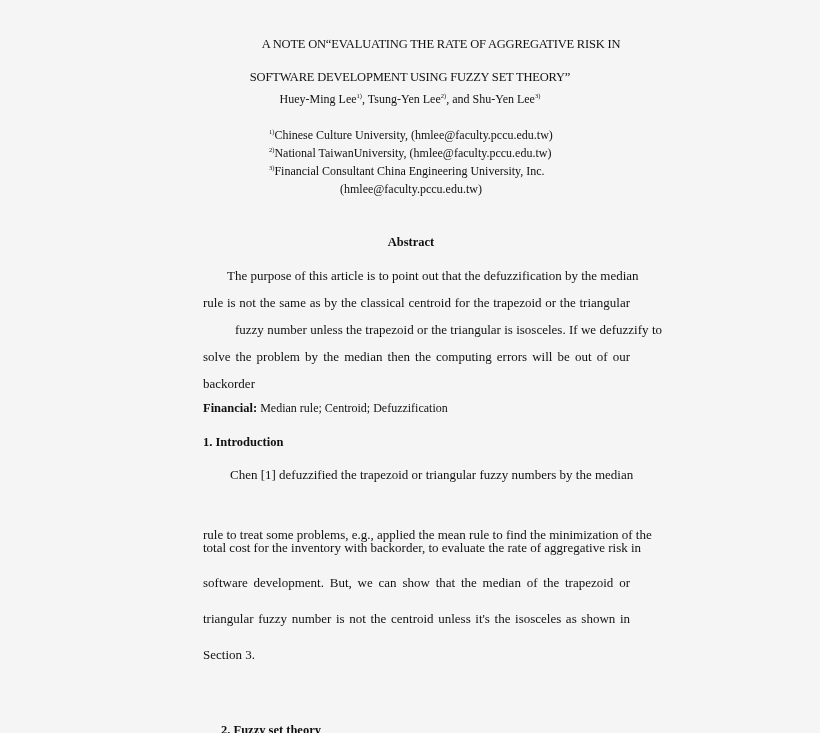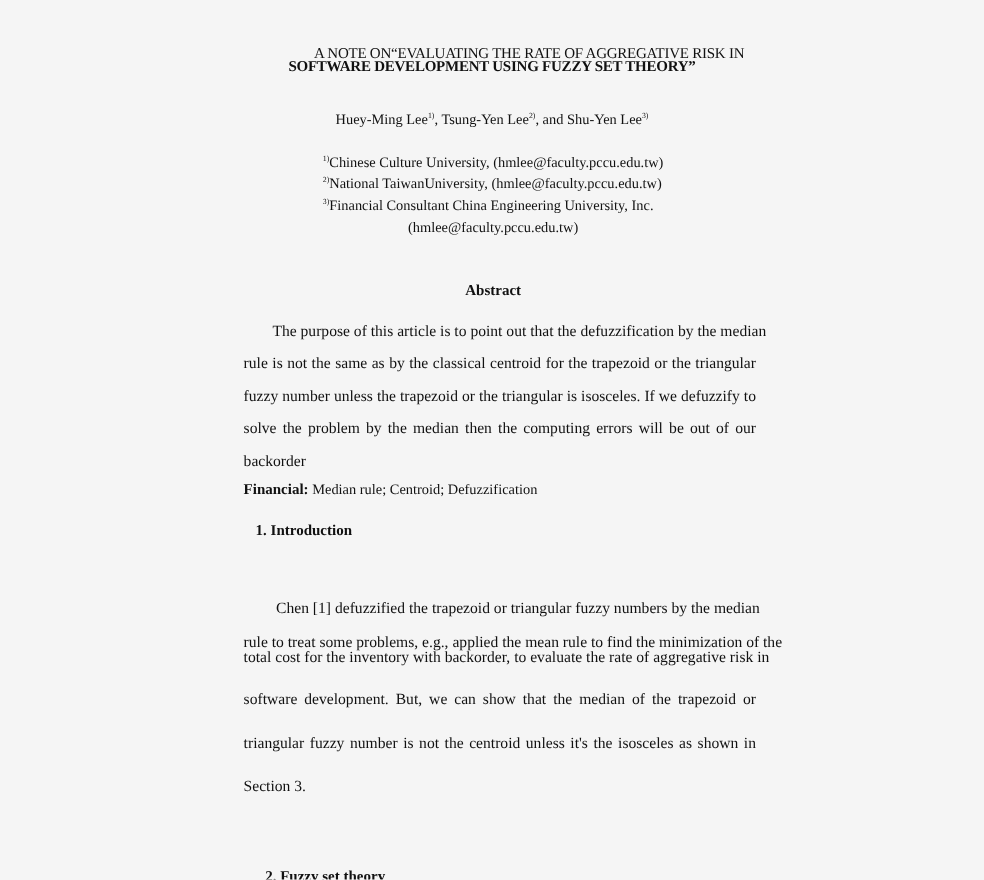--- a/index.html
+++ b/index.html
@@ -35,51 +35,51 @@
     }
     .body-line.last { text-align-last: left; }
     .body-line.indent { padding-left: 24px; width: 403px; }
     .body-line.indent2 { padding-left: 27px; width: 400px; }
     .kw-label { font-weight: bold; font-size: 12.5px; }
   </style>
 </head>
 <body>
 
 <div class="abs title-line" style="top:37px;padding-left:31px;">A NOTE ON“EVALUATING THE RATE OF AGGREGATIVE RISK IN</div>
-<div class="abs title-line" style="top:48px;font-weight:bold;">SOFTWARE DEVELOPMENT USING FUZZY SET THEORY”</div>
+<div class="abs title-line" style="top:70px;">SOFTWARE DEVELOPMENT USING FUZZY SET THEORY”</div>
 
 <div class="abs authors" style="top:92px;">
   <span>Huey-Ming Lee</span><sup>1)</sup><span>, </span><span>Tsung-Yen Lee</span><sup>2)</sup><span>, and </span><span>Shu-Yen Lee</span><sup>3)</sup>
 </div>
 
 <div class="abs aff" style="top:128px; left:269px;">
   <sup>1)</sup><span>Chinese Culture University, (hmlee@faculty.pccu.edu.tw)</span>
 </div>
 <div class="abs aff" style="top:146px; left:269px;">
   <sup>2)</sup><span>National TaiwanUniversity, (hmlee@faculty.pccu.edu.tw)</span>
 </div>
 <div class="abs aff" style="top:164px; left:269px;">
   <sup>3)</sup><span>Financial Consultant China Engineering University, Inc.</span>
 </div>
 <div class="abs aff" style="top:182px; left:340px;">(hmlee@faculty.pccu.edu.tw)</div>
 
 <div class="abs heading" style="top:235px; left:0; width:822px; text-align:center;">Abstract</div>
 
 <div class="abs body-line indent" style="top:268px;">The purpose of this article is to point out that the defuzzification by the median</div>
 <div class="abs body-line" style="top:295px;">rule is not the same as by the classical centroid for the trapezoid or the triangular</div>
-<div class="abs body-line" style="top:322px;">fuzzy number unless the trapezoid or the triangular is isosceles. If we defuzzify to</div>
+<div class="abs body-line" style="top:322px;margin-left:32px;">fuzzy number unless the trapezoid or the triangular is isosceles. If we defuzzify to</div>
 <div class="abs body-line" style="top:349px;">solve the problem by the median then the computing errors will be out of our</div>
 <div class="abs body-line last" style="top:376px;">backorder</div>
 
 <div class="abs" style="top:401px; left:203px; font-size:12px;">
   <span class="kw-label">Financial:</span><span> Median rule; Centroid; Defuzzification</span>
 </div>
 
-<div class="abs heading" style="top:435px; left:203px;margin-left:10px;">1. Introduction</div>
+<div class="abs heading" style="top:435px; left:203px;">1. Introduction</div>
 
-<div class="abs body-line indent2" style="top:467px;margin-top:32px;">Chen [1] defuzzified the trapezoid or triangular fuzzy numbers by the median</div>
+<div class="abs body-line indent2" style="top:467px;">Chen [1] defuzzified the trapezoid or triangular fuzzy numbers by the median</div>
 <div class="abs body-line" style="top:527px;">rule to treat some problems, e.g., applied the mean rule to find the minimization of the</div>
 <div class="abs body-line" style="top:540px;">total cost for the inventory with backorder, to evaluate the rate of aggregative risk in</div>
 <div class="abs body-line" style="top:575px;">software development. But, we can show that the median of the trapezoid or</div>
 <div class="abs body-line" style="top:611px;">triangular fuzzy number is not the centroid unless it's the isosceles as shown in</div>
 <div class="abs body-line last" style="top:647px;">Section 3.</div>
 
 <div class="abs heading" style="top:679px; left:221px;margin-top:44px;">2. Fuzzy set theory</div>
 
 </body></html>

